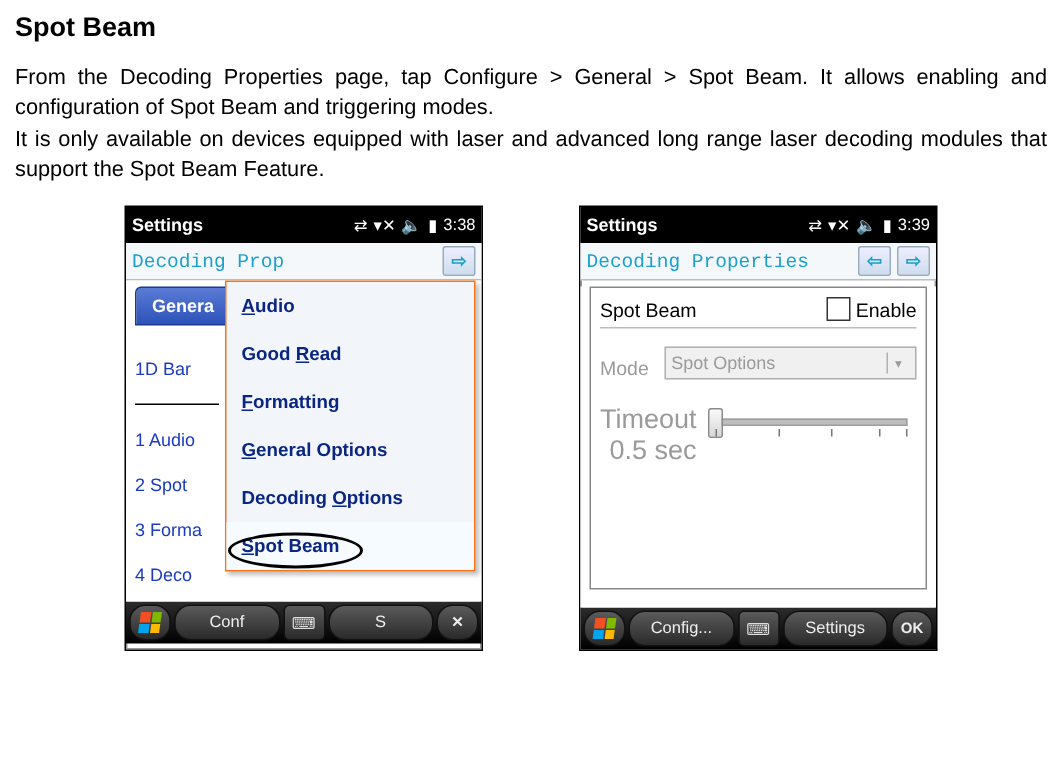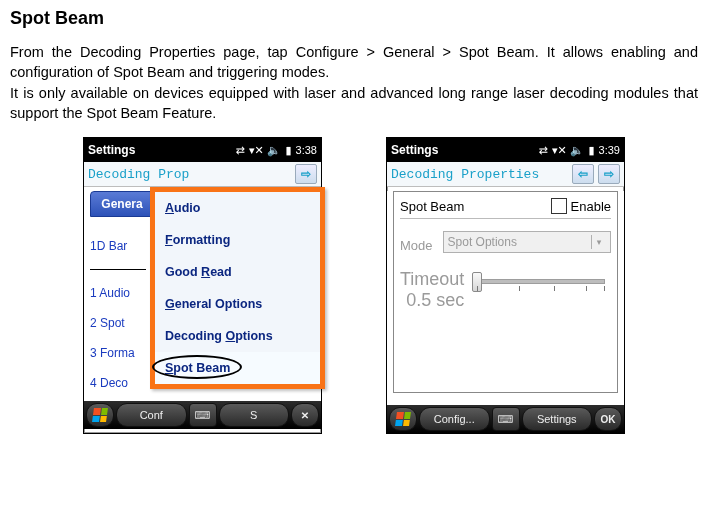--- a/index.html
+++ b/index.html
@@ -101,21 +101,21 @@
     color:#1a3bbf;
   }
   .leftlist div { margin:16px 0; white-space:nowrap;}
   .leftlist hr { border:none;border-top:1px solid #000;margin:6px 0 2px 0;}
   .ul-letter { text-decoration: underline; }
   .dropdown {
     position:absolute;
     left:66px; top:0;
     width:165px;
     background:#f2f6fb;
-    border:5px solid #f97316;
+    border:1px solid #f97316;
     box-shadow:2px 2px 3px rgba(0,0,0,0.25);
     font-size:12.5px;
     color:#0b2680;
   }
   .dropdown .item {
     padding:9px 10px;
     font-weight:bold;
   }
   .dropdown .item.hl {
     background:#f6fbff;
@@ -272,22 +272,22 @@
         <div><span>1D Bar</span></div>
         <hr>
         <div><span>1 Audio</span></div>
         <div><span>2 Spot</span></div>
         <div><span>3 Forma</span></div>
         <div><span>4 Deco</span></div>
       </div>
 
       <div class="dropdown">
         <div class="item"><span class="ul-letter">A</span><span>udio</span></div>
+        <div class="item">Good <span class="ul-letter">R</span>ead</div>
         <div class="item"><span class="ul-letter">F</span>ormatting</div>
-        <div class="item">Good <span class="ul-letter">R</span>ead</div>
         <div class="item"><span class="ul-letter">G</span>eneral Options</div>
         <div class="item">Decoding <span class="ul-letter">O</span>ptions</div>
         <div class="item hl"><span class="ul-letter">S</span>pot Beam</div>
       </div>
 
       <div class="dd-oval"></div>
     </div>
     <div class="sysbar">
       <div class="winbtn">
         <span class="winflag">

